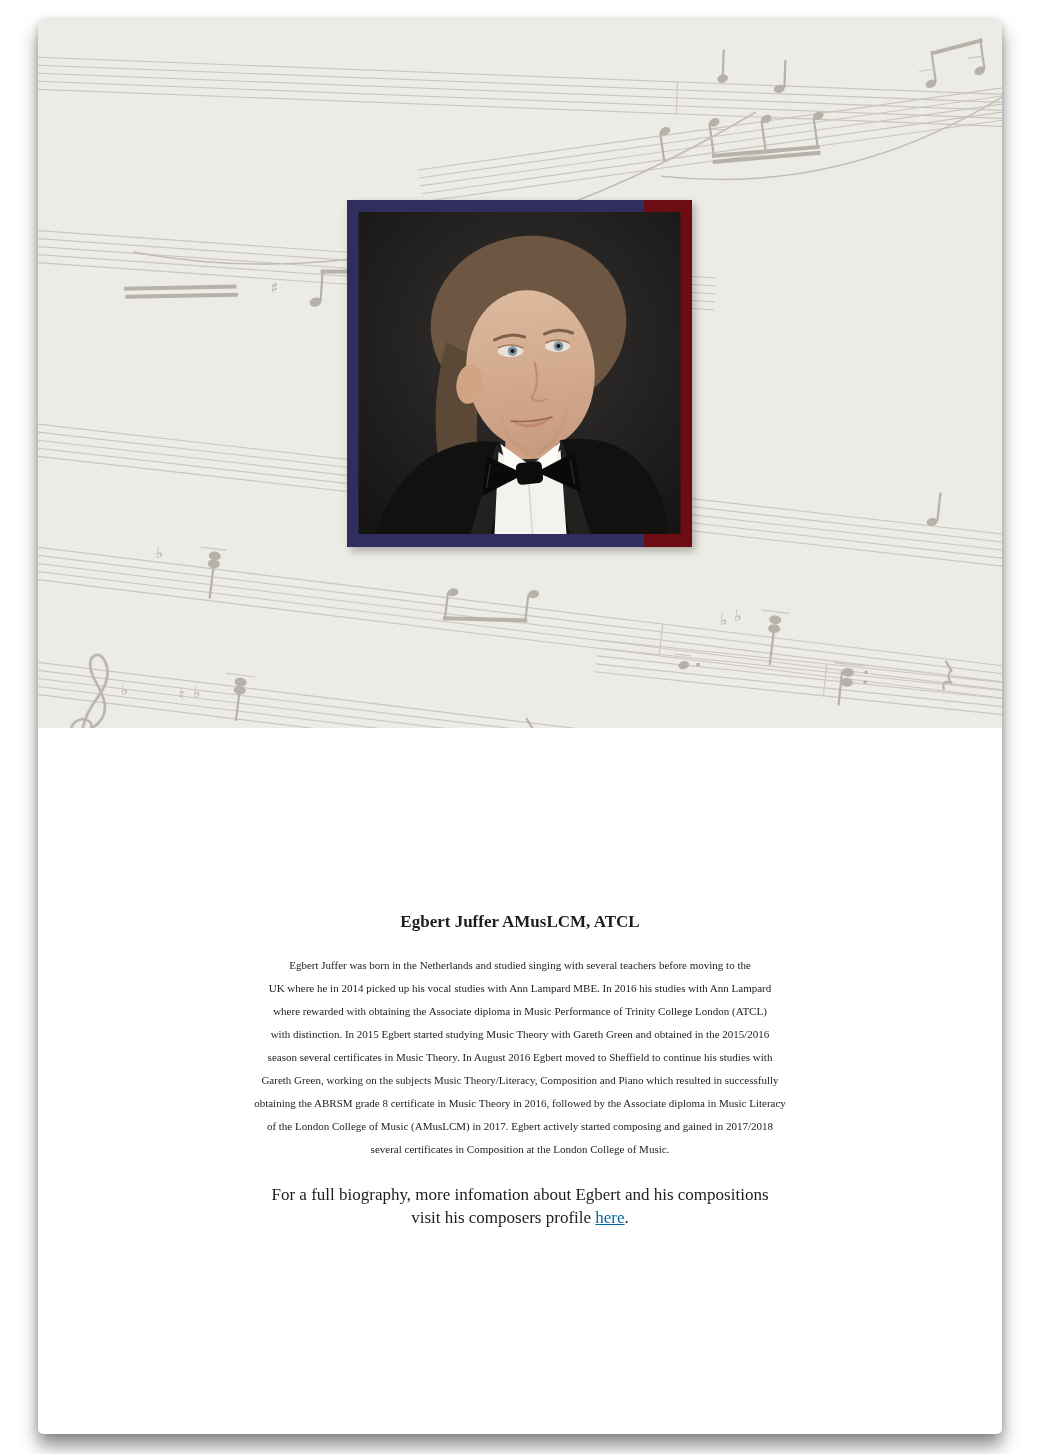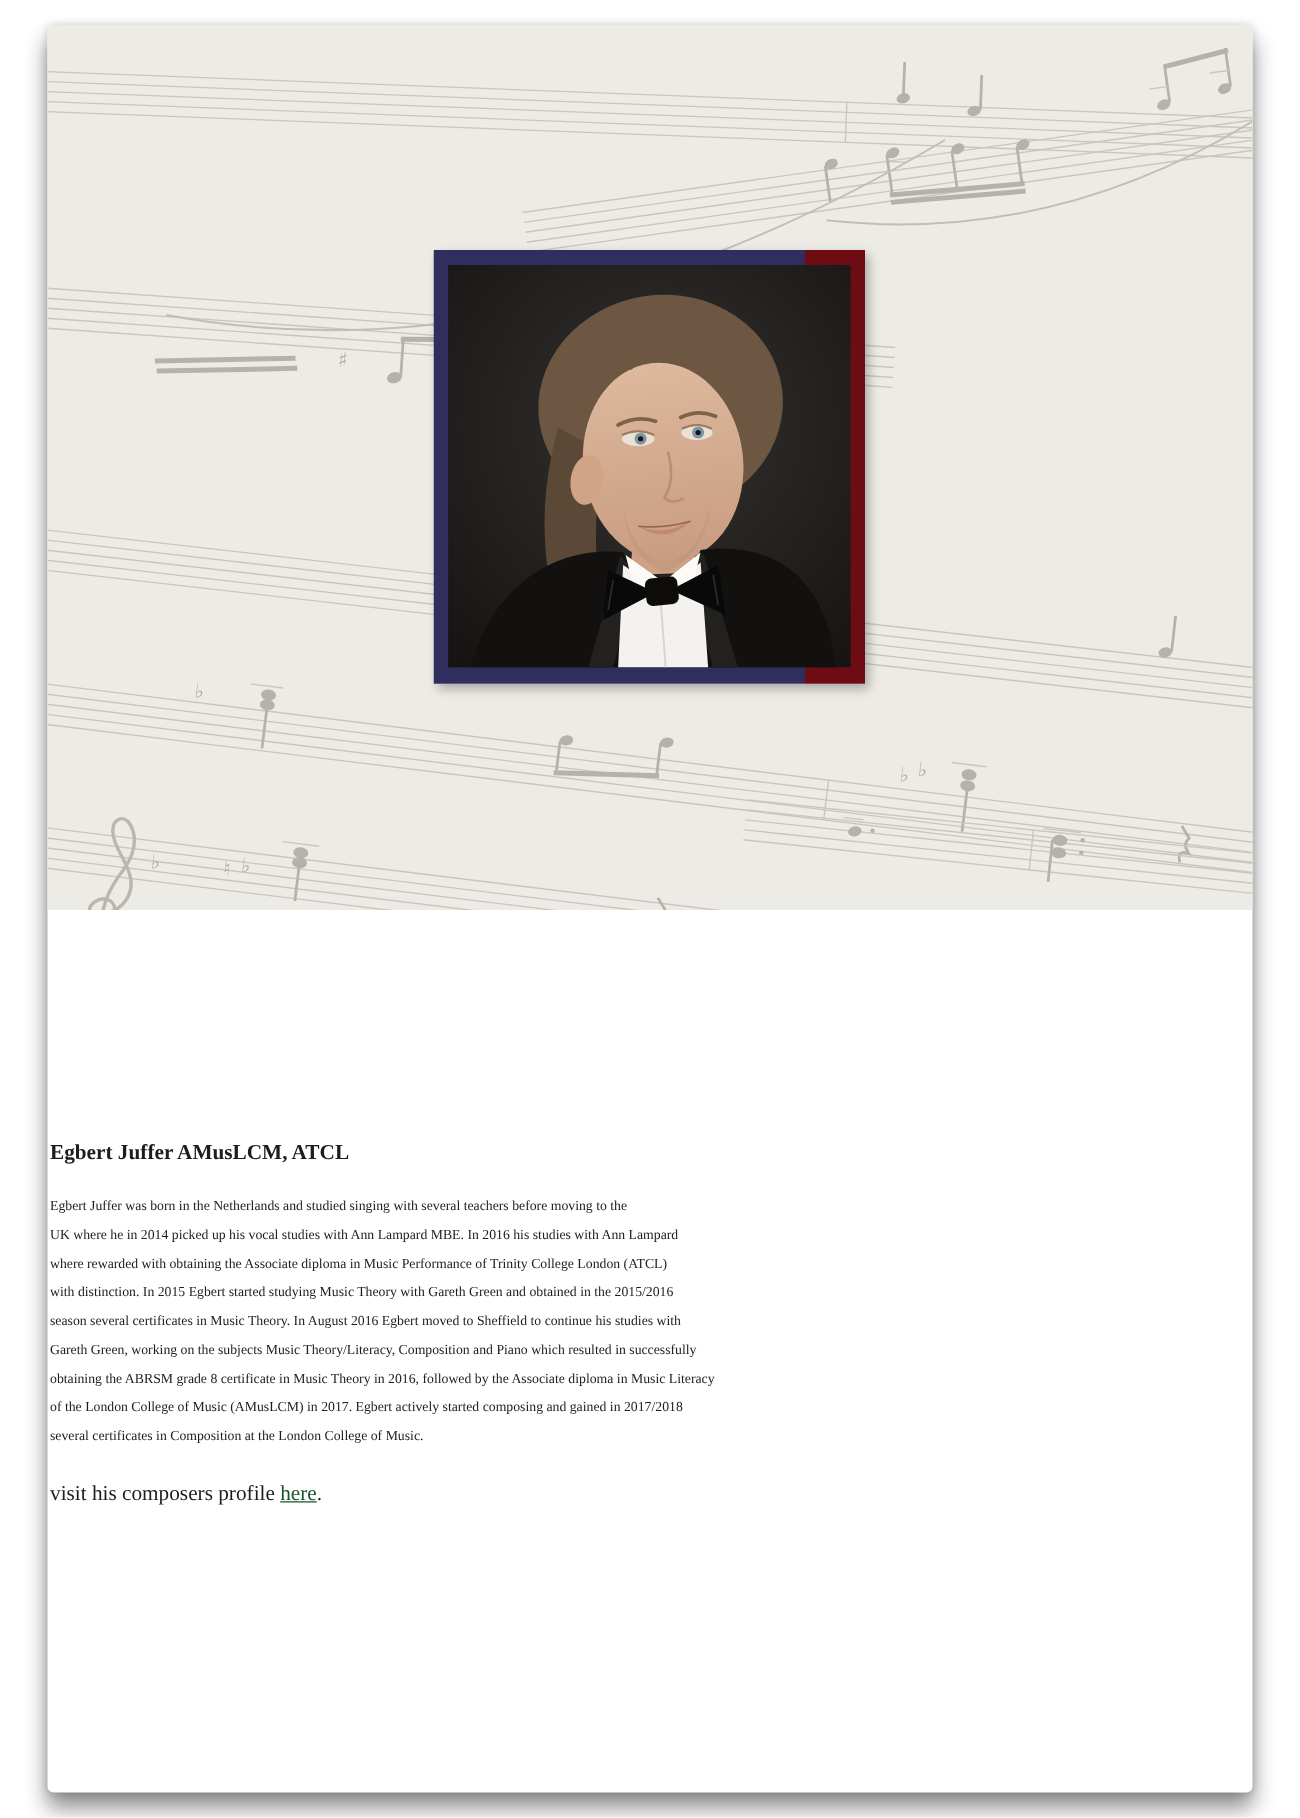--- a/index.html
+++ b/index.html
@@ -27,29 +27,29 @@
   .cl{stroke:#bab7af;fill:none;stroke-width:2.6;stroke-linecap:round;}
   .portrait-frame{
     position:absolute;left:309px;top:180px;width:345px;height:347px;
     background:linear-gradient(90deg,#302e5e 0,#302e5e 86%,#6d0c13 86%,#6d0c13 100%);
     box-shadow:3px 4px 8px rgba(0,0,0,0.28);
   }
   .portrait-photo{
     position:absolute;left:11px;top:12px;width:323px;height:322px;display:block;
   }
   .content{
-    padding:182px 2px 0 2px;color:#1d1d1b;
+    padding:182px 2px 0 2px;text-align:center;color:#1d1d1b;
   }
   .page-title{font-size:17px;font-weight:bold;line-height:23px;}
   .life-dates{font-size:17px;font-weight:bold;line-height:23px;}
   .bio-paragraph{
     margin-top:21px;font-size:11px;line-height:23px;white-space:pre-line;
   }
   .closing{margin-top:22px;font-size:17px;line-height:23px;}
-  .closing a{color:#14532d;text-decoration:underline;cursor:pointer;}
+  .closing a{color:#0369a1;text-decoration:underline;cursor:pointer;}
 </style>
 </head>
 <body>
 
 <div class="page-card">
 
   <div class="hero">
 
     <svg class="sheet" viewBox="0 0 964 708" preserveAspectRatio="none">
 
@@ -231,17 +231,18 @@
 UK where he in 2014 picked up his vocal studies with Ann Lampard MBE. In 2016 his studies with Ann Lampard
 where rewarded with obtaining the Associate diploma in Music Performance of Trinity College London (ATCL)
 with distinction. In 2015 Egbert started studying Music Theory with Gareth Green and obtained in the 2015/2016
 season several certificates in Music Theory. In August 2016 Egbert moved to Sheffield to continue his studies with
 Gareth Green, working on the subjects Music Theory/Literacy, Composition and Piano which resulted in successfully
 obtaining the ABRSM grade 8 certificate in Music Theory in 2016, followed by the Associate diploma in Music Literacy
 of the London College of Music (AMusLCM) in 2017. Egbert actively started composing and gained in 2017/2018
 several certificates in Composition at the London College of Music.</div>
 
     <div class="closing">
+      <div>For a full biography, more infomation about Egbert and his compositions</div>
       <div><span>visit his composers profile </span><a href="#">here</a><span>.</span></div>
     </div>
   </div>
 
 </div>
 
 </body></html>

